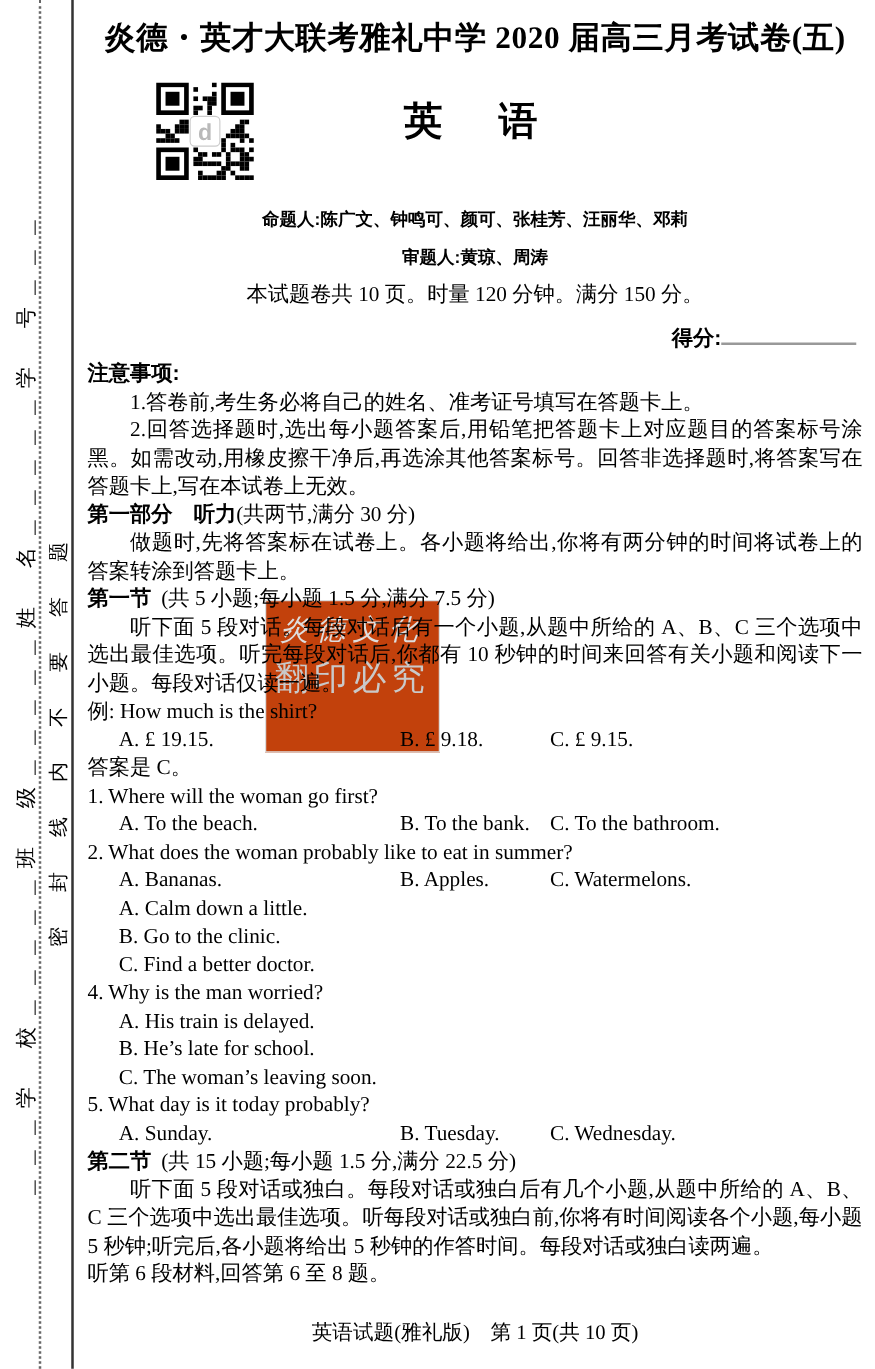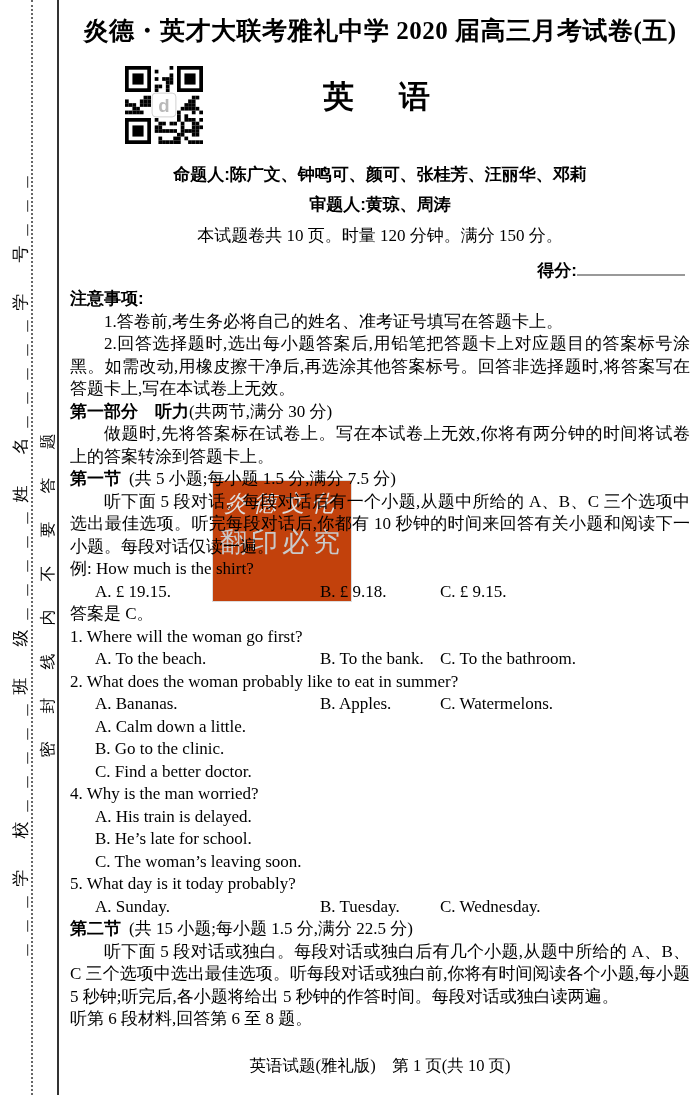--- a/index.html
+++ b/index.html
@@ -36,21 +36,21 @@
   }
   .headzone{position:relative;margin-top:14px;height:98px;}
   .qr{position:absolute;left:50px;top:4px;width:88px;height:78px;}
   .subject{
     position:absolute;left:0;right:0;top:18px;text-align:center;
     font-family:"Liberation Sans","DejaVu Sans",sans-serif;
     font-weight:700;font-size:31px;line-height:34px;letter-spacing:7px;
   }
   .setters{
     text-align:center;font-family:"Liberation Sans","DejaVu Sans",sans-serif;
-    font-weight:700;font-size:17px;line-height:30px;
+    font-weight:700;font-size:14px;line-height:30px;
   }
   .meta{text-align:center;margin-top:4px;height:24px;line-height:24px;}
   .score-row{margin-top:6px;height:26px;line-height:26px;text-align:right;padding-right:5px;}
   .score-label{font-family:Liberation Sans, sans-serif;font-weight:700;}
   .score-blank{display:inline-block;width:108px;height:20px;border-bottom:2px solid #999;vertical-align:baseline;}
   .notice{margin-top:8px;}
   .h-bold{font-family:"Liberation Sans","DejaVu Sans",sans-serif;font-weight:700;}
   .kai{font-weight:400;}
   .kai.gap{margin-left:8px;margin-top:42px;}
   p{margin:0;text-align:justify;}
@@ -210,21 +210,21 @@
 
   <div class="notice">
     <div class="h-bold qline">注意事项:</div>
     <p class="ind">1.答卷前,考生务必将自己的姓名、准考证号填写在答题卡上。</p>
     <p class="ind">2.回答选择题时,选出每小题答案后,用铅笔把答题卡上对应题目的答案标号涂黑。如需改动,用橡皮擦干净后,再选涂其他答案标号。回答非选择题时,将答案写在答题卡上,写在本试卷上无效。</p>
   </div>
 
   <div class="sec-head">
     <span class="h-bold">第一部分　听力</span><span class="kai">(共两节,满分 30 分)</span>
   </div>
-  <p class="ind">做题时,先将答案标在试卷上。写在本试卷上无效,你将有两分钟的时间将试卷上的答案转涂到答题卡上。</p>
+  <p class="ind">做题时,先将答案标在试卷上。各小题将给出,你将有两分钟的时间将试卷上的答案转涂到答题卡上。</p>
 
   <div class="sec-head">
     <span class="h-bold">第一节</span><span class="kai gap">(共 5 小题;每小题 1.5 分,满分 7.5 分)</span>
   </div>
   <p class="ind">听下面 5 段对话。每段对话后有一个小题,从题中所给的 A、B、C 三个选项中选出最佳选项。听完每段对话后,你都有 10 秒钟的时间来回答有关小题和阅读下一小题。每段对话仅读一遍。</p>
 
   <div class="qline">例: How much is the shirt?</div>
   <div class="opt-row">
     <span class="oA">A.  £ 19.15.</span>
     <span class="oB">B.  £ 9.18.</span>

